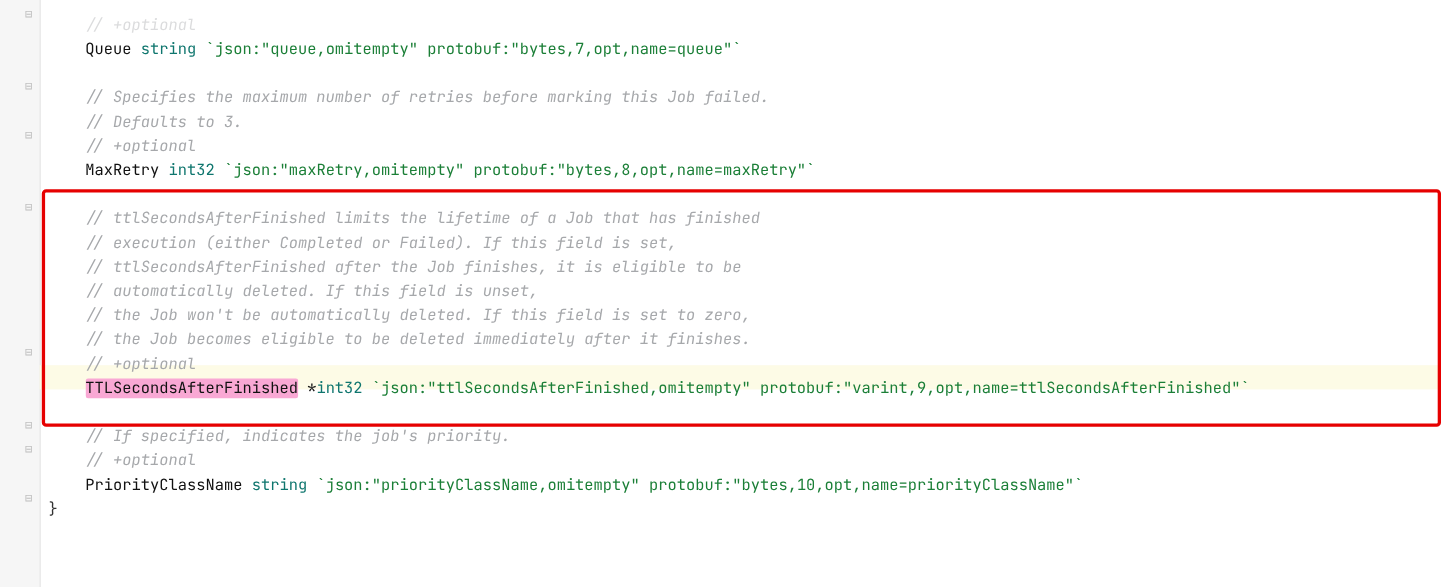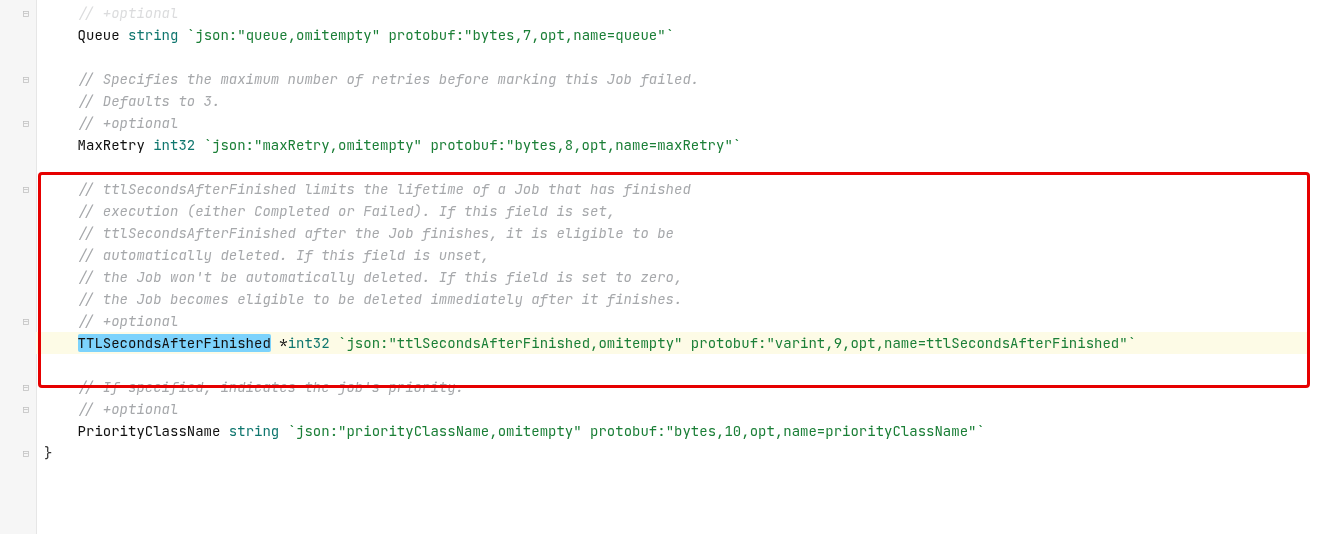--- a/index.html
+++ b/index.html
@@ -37,21 +37,21 @@
     color: #c0c0c0;
     font-size: 11px;
     text-align: center;
     line-height: 12px;
   }
   .codearea {
     position: absolute;
     left: 44px;
     top: 0;
     right: 0;
-    padding-top: 2px;
+    padding-top: 12px;
   }
   .codeline {
     height: 22px;
   }
   .indent { display: inline-block; }
   .tok-id      { color: #111111; font-weight: 400; }
   .tok-type    { color: #0f766e; }
   .tok-op      { color: #111111; }
   .tok-str     { color: #1b7f37; }
   .tok-comment { color: #a6a8ab; font-style: italic; }
@@ -59,21 +59,21 @@
 
   .hl-line {
     position: absolute;
     left: 36px;
     right: 10px;
     height: 22px;
     background: #fdfbe6;
     z-index: 0;
   }
   .sel {
-    background: #7dd3fc;
+    background: #f9a8d4;
     border-radius: 2px;
   }
   .red-box {
     position: absolute;
     border: 3px solid #e60000;
     border-radius: 4px;
     pointer-events: none;
     z-index: 5;
   }
   .codearea .codeline * { position: relative; z-index: 1; }

